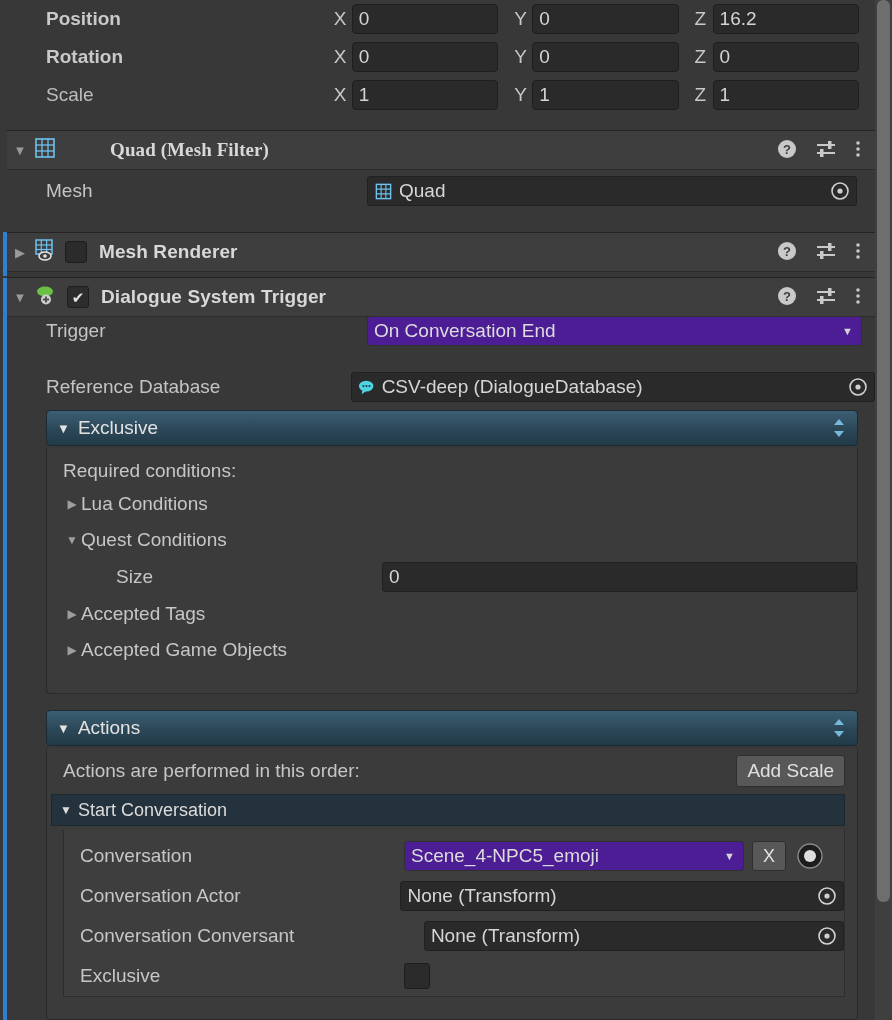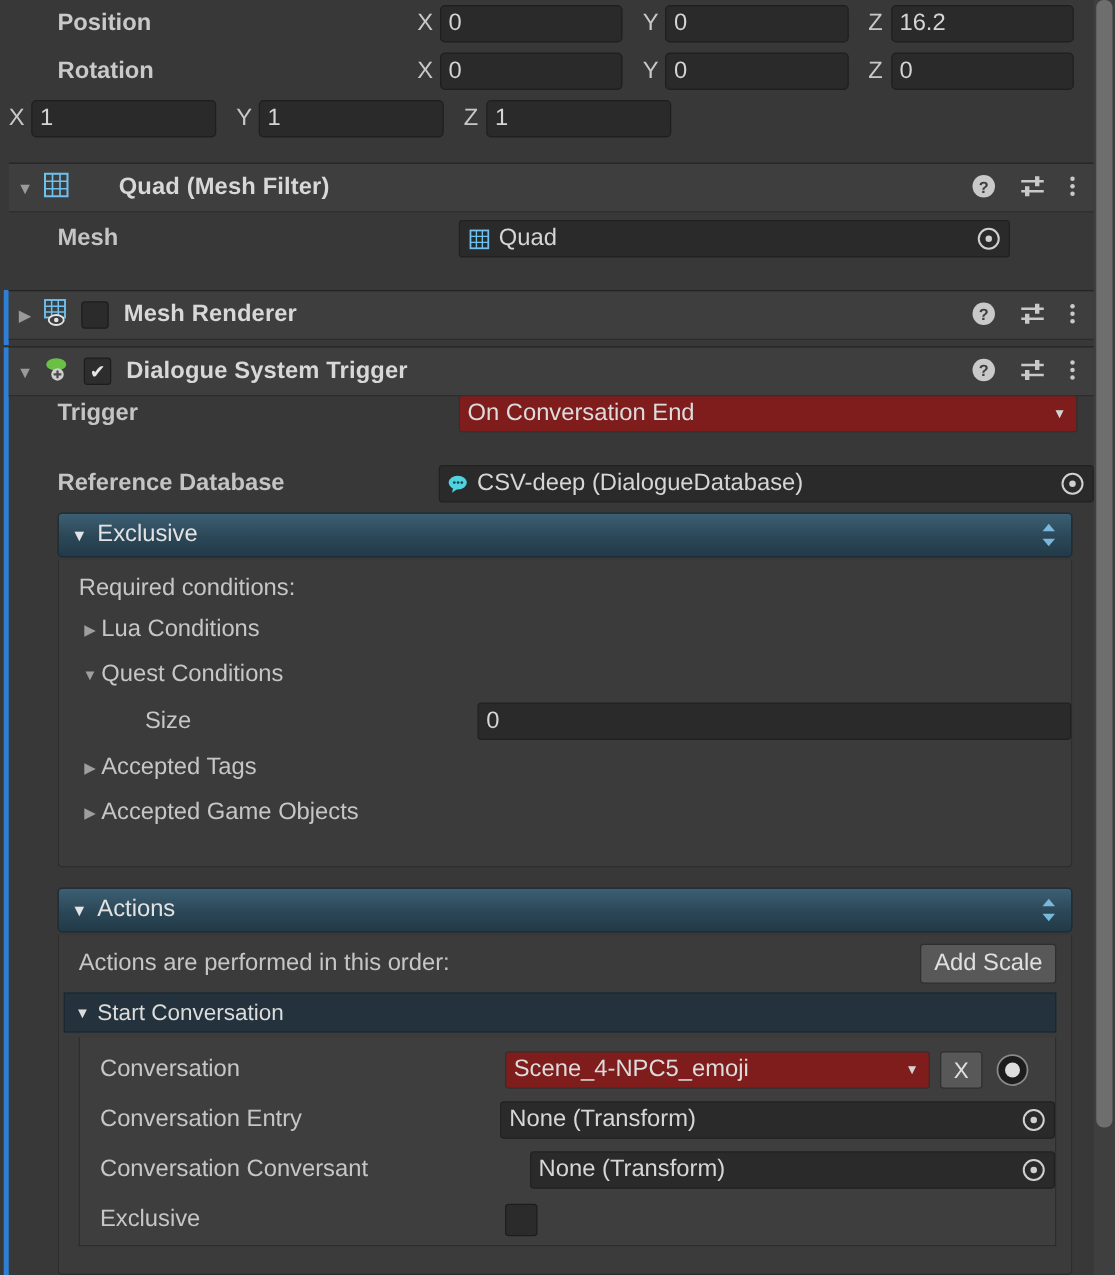--- a/index.html
+++ b/index.html
@@ -34,31 +34,31 @@
   .foldout {
     width: 26px; text-align: center; font-size: 13px; color: #9a9a9a; cursor: pointer;
     flex: 0 0 26px;
   }
   .hdr-icons { position: absolute; right: 14px; top: 0; height: 40px;
                display: flex; align-items: center; gap: 18px; }
   .ico-help, .ico-preset, .ico-menu { cursor: pointer; }
 
   
   .row { display: flex; align-items: center; height: 38px; padding-left: 0; }
-  .lbl { color: #c4c4c4; font-size: 19px; font-weight: bold; }
+  .lbl { color: #c4c4c4; font-size: 19px; }
 
   
   .field {
     background: #2a2a2a; border: 1px solid #212121; border-radius: 3px;
     color: #d6d6d6; font-size: 19px; height: 30px; line-height: 28px;
     padding: 0 6px; display: flex; align-items: center; overflow: hidden;
     white-space: nowrap;
   }
   .popup {
-    background: #7f1d1d; border: 1px solid #303030; border-radius: 3px;
+    background: #4c1d95; border: 1px solid #303030; border-radius: 3px;
     color: #dcdcdc; font-size: 19px; height: 30px; display: flex;
     align-items: center; padding: 0 6px; position: relative; cursor: pointer;
   }
   .popup .caret { position: absolute; right: 8px; font-size: 11px; color: #d4d4d4; }
 
   
   .objbtn {
     width: 28px; height: 28px; flex: 0 0 28px; display: flex;
     align-items: center; justify-content: center; cursor: pointer;
   }
@@ -146,41 +146,42 @@
         <div class="tlabel">Rotation</div>
         <div class="axis">X</div>
         <div class="numfield">0</div>
         <div class="axis">Y</div>
         <div class="numfield">0</div>
         <div class="axis">Z</div>
         <div class="numfield">0</div>
       </div>
 
       <div class="trow scale">
+        <div class="tlabel">Scale</div>
         <div class="axis">X</div>
         <div class="numfield">1</div>
         <div class="axis">Y</div>
         <div class="numfield">1</div>
         <div class="axis">Z</div>
         <div class="numfield">1</div>
       </div>
     </div>
 
     <div class="comp-header" style="position:absolute;left:7px;top:130px;width:868px;">
       <div class="foldout">▼</div>
       <span style="margin-right:10px;">
         <svg width="24" height="24" viewBox="0 0 24 24">
           <rect x="3" y="3" width="18" height="18" fill="none" stroke="#6ec2f0" stroke-width="1.6"></rect>
           <line x1="9" y1="3" x2="9" y2="21" stroke="#6ec2f0" stroke-width="1.3"></line>
           <line x1="15" y1="3" x2="15" y2="21" stroke="#6ec2f0" stroke-width="1.3"></line>
           <line x1="3" y1="9" x2="21" y2="9" stroke="#6ec2f0" stroke-width="1.3"></line>
           <line x1="3" y1="15" x2="21" y2="15" stroke="#6ec2f0" stroke-width="1.3"></line>
         </svg>
       </span>
-      <span class="title" style="margin-left:28px;">Quad (Mesh Filter)</span>
+      <span class="title" style="margin-left:43px;font-family:Liberation Serif, serif;">Quad (Mesh Filter)</span>
       <div class="hdr-icons">
         <span class="ico-help">
           <svg width="20" height="20" viewBox="0 0 20 20">
             <circle cx="10" cy="10" r="9" fill="#c9c9c9"></circle>
             <text x="10" y="15" font-size="13" font-weight="bold" text-anchor="middle" fill="#3e3e3e" font-family="Liberation Sans">?</text>
           </svg>
         </span>
         <span class="ico-preset">
           <svg width="22" height="20" viewBox="0 0 22 20">
             <line x1="2" y1="6" x2="20" y2="6" stroke="#c9c9c9" stroke-width="2"></line>
@@ -194,21 +195,21 @@
             <circle cx="3" cy="4" r="1.8" fill="#c9c9c9"></circle>
             <circle cx="3" cy="10" r="1.8" fill="#c9c9c9"></circle>
             <circle cx="3" cy="16" r="1.8" fill="#c9c9c9"></circle>
           </svg>
         </span>
       </div>
     </div>
 
     <div style="position:absolute;left:7px;top:172px;width:868px;" class="row">
       <div class="lbl" style="width:360px;padding-left:39px;">Mesh</div>
-      <div class="field" style="width:441px;position:relative;padding-right:32px;">
+      <div class="field" style="width:490px;position:relative;padding-right:32px;">
         <span style="display:inline-flex;margin-right:6px;">
           <svg width="19" height="19" viewBox="0 0 24 24">
             <rect x="3" y="3" width="18" height="18" fill="none" stroke="#6ec2f0" stroke-width="1.8"></rect>
             <line x1="9" y1="3" x2="9" y2="21" stroke="#6ec2f0" stroke-width="1.4"></line>
             <line x1="15" y1="3" x2="15" y2="21" stroke="#6ec2f0" stroke-width="1.4"></line>
             <line x1="3" y1="9" x2="21" y2="9" stroke="#6ec2f0" stroke-width="1.4"></line>
             <line x1="3" y1="15" x2="21" y2="15" stroke="#6ec2f0" stroke-width="1.4"></line>
           </svg>
         </span>
         <span>Quad</span>
@@ -402,21 +403,21 @@
           <span class="btn btn-x" style="margin-left:8px;">X</span>
           <span style="margin-left:10px;display:inline-flex;">
             <svg width="28" height="28" viewBox="0 0 28 28">
               <circle cx="14" cy="14" r="12" fill="#1d1d1d" stroke="#8a8a8a" stroke-width="1.4"></circle>
               <circle cx="14" cy="14" r="6" fill="#dedede"></circle>
             </svg>
           </span>
         </div>
 
         <div style="display:flex;align-items:center;height:40px;padding-left:16px;">
-          <span class="txt" style="width:324px;">Conversation Entry</span>
+          <span class="txt" style="width:324px;">Conversation Actor</span>
           <span class="field" style="width:448px;position:relative;padding-right:32px;">
             <span>None (Transform)</span>
             <span class="objbtn" style="position:absolute;right:2px;top:0;height:28px;">
               <svg width="22" height="22" viewBox="0 0 22 22">
                 <circle cx="11" cy="11" r="8" fill="none" stroke="#d0d0d0" stroke-width="1.6"></circle>
                 <circle cx="11" cy="11" r="2.6" fill="#d0d0d0"></circle>
               </svg>
             </span>
           </span>
         </div>

